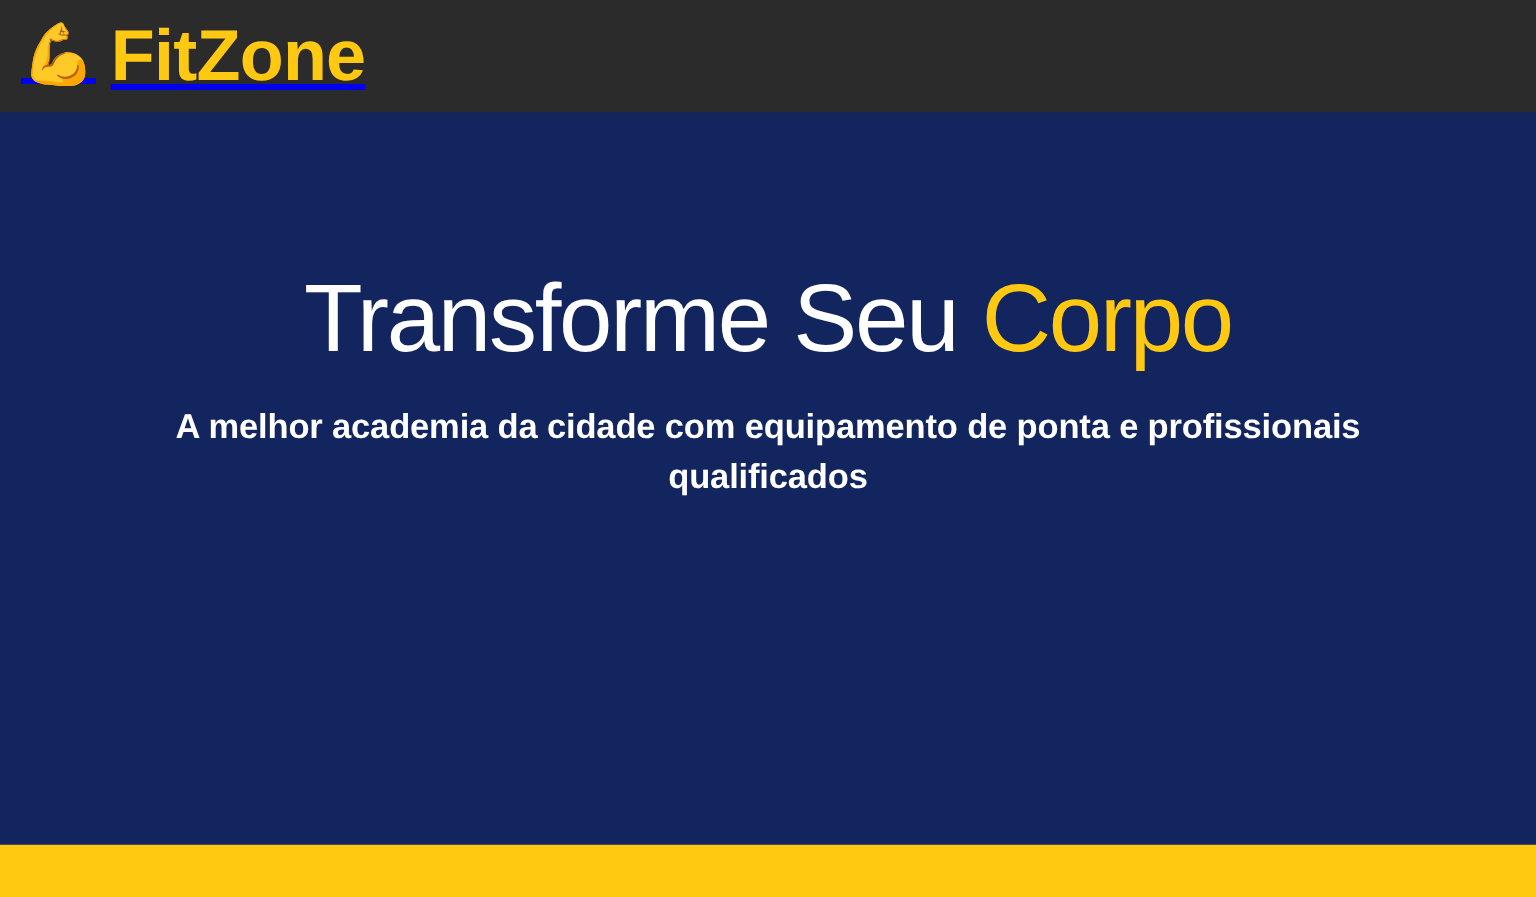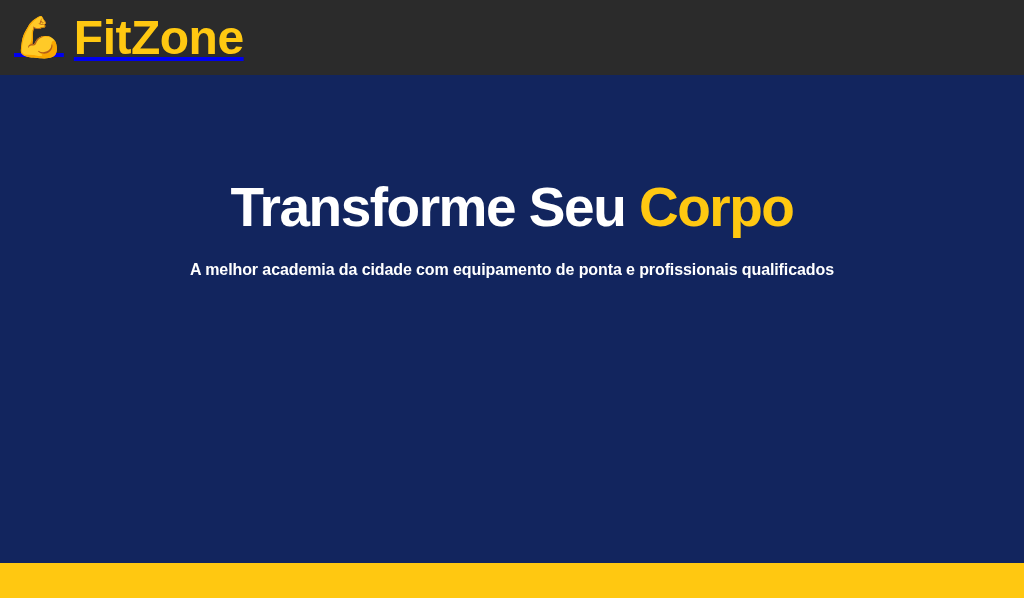--- a/index.html
+++ b/index.html
@@ -70,37 +70,37 @@
     flex: 1 1 auto;
     background: #12255e;
     position: relative;
     text-align: center;
     box-sizing: border-box;
     padding-top: 105px;
   }
 
   .hero-title {
     margin: 0;
-    font-size: 55px;
-    font-weight: bold;
+    font-size: 64px;
+    font-weight: normal;
     line-height: 1.0;
     color: #ffffff;
     letter-spacing: -1.5px;
     white-space: nowrap;
   }
 
   .hero-title .accent {
     color: #ffc811;
   }
 
   .hero-subtitle {
     margin: 0 auto;
     padding-top: 24px;
     max-width: 790px;
-    font-size: 16px;
+    font-size: 23px;
     font-weight: bold;
     line-height: 1.42;
     color: #ffffff;
     letter-spacing: -0.1px;
   }
 
   .hero-cta-area {
     margin-top: 30px;
   }
 

